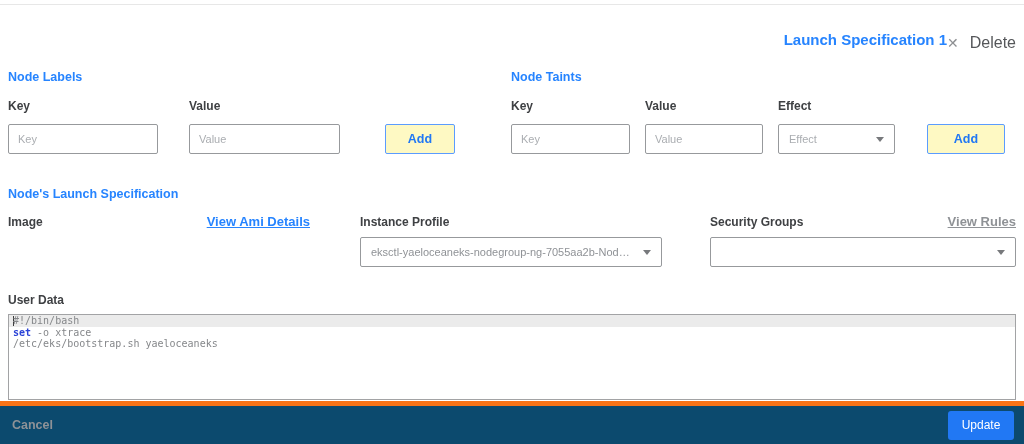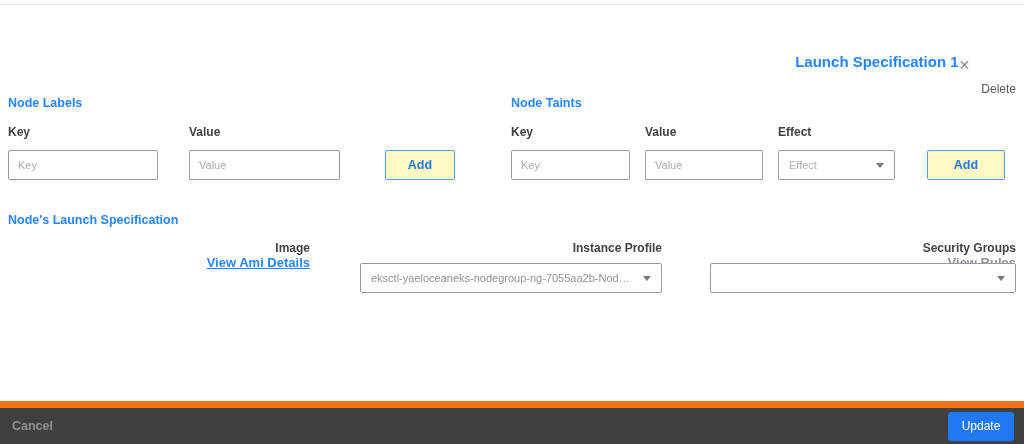--- a/index.html
+++ b/index.html
@@ -38,26 +38,25 @@
     cursor: pointer;
     margin-top: 8px;
   }
   .delete-x {
     color: #8e9093;
     font-size: 14px;
     line-height: 14px;
   }
   .delete-label {
     color: #55575a;
-    font-size: 12px;
-    margin-top: 48px;
-  }
-
-  
-  .sections-row { display: flex; }
+    font-size: 16px;
+  }
+
+  
+  .sections-row { display: flex; margin-top: 18px; }
   .col-node-labels { width: 447px; flex: none; }
   .col-node-taints { margin-left: 56px; flex: 1; }
   .section-heading {
     color: #2684ff;
     font-size: 12.5px;
     font-weight: 700;
     margin-bottom: 15px;
   }
   .fields-row { display: flex; align-items: flex-end; }
   .field-group { display: flex; flex-direction: column; }
@@ -135,21 +134,20 @@
   .spec-col { display: flex; flex-direction: column; }
   .spec-image { width: 302px; }
   .spec-profile { width: 302px; margin-left: 50px; }
   .spec-security { width: 306px; margin-left: 48px; }
   .label-row {
     display: flex;
     justify-content: space-between;
     align-items: flex-end;
     margin-bottom: 8px;
     height: 14px;
-    flex-direction: column;
   }
   .spec-label { color: #3f4144; font-size: 12px; font-weight: 700; }
   .link {
     font-size: 13px;
     text-decoration: underline;
     cursor: pointer;
   }
   .link-blue { color: #2684ff; font-weight: 600; }
   .link-gray { color: #8f9296; font-weight: 600; }
 
@@ -186,22 +184,22 @@
     background: #3c3c3c;
     vertical-align: text-bottom;
     margin-right: -1px;
   }
 
   
   .footer {
     position: absolute;
     left: 0; right: 0; bottom: 0;
     height: 43px;
-    border-top: 7px solid #f97316;
-    background: #404040;
+    border-top: 5px solid #f97316;
+    background: #0c4a6e;
     display: flex;
     justify-content: space-between;
     align-items: center;
     padding: 0 10px 0 12px;
   }
   .cancel-btn {
     color: #8e9297;
     font-size: 12.5px;
     font-weight: 700;
     cursor: pointer;
@@ -301,19 +299,27 @@
             <span class="link link-gray">View Rules</span>
           </div>
           <div class="select-box">
             <span class="select-text"></span>
             <span class="select-arrow"></span>
           </div>
         </div>
       </div>
     </div>
 
+    <div class="user-data-section">
+      <div class="user-data-label">User Data</div>
+      <div class="code-editor">
+        <div class="code-line active"><span class="code-cursor"></span><span>#!/bin/bash</span></div>
+        <div class="code-line"><span class="code-keyword">set</span><span> -o xtrace</span></div>
+        <div class="code-line">/etc/eks/bootstrap.sh yaeloceaneks</div>
+      </div>
+    </div>
   </div>
 
   <div class="footer">
     <button class="cancel-btn">Cancel</button>
     <button class="update-btn">Update</button>
   </div>
 </div>
 
 </body></html>

